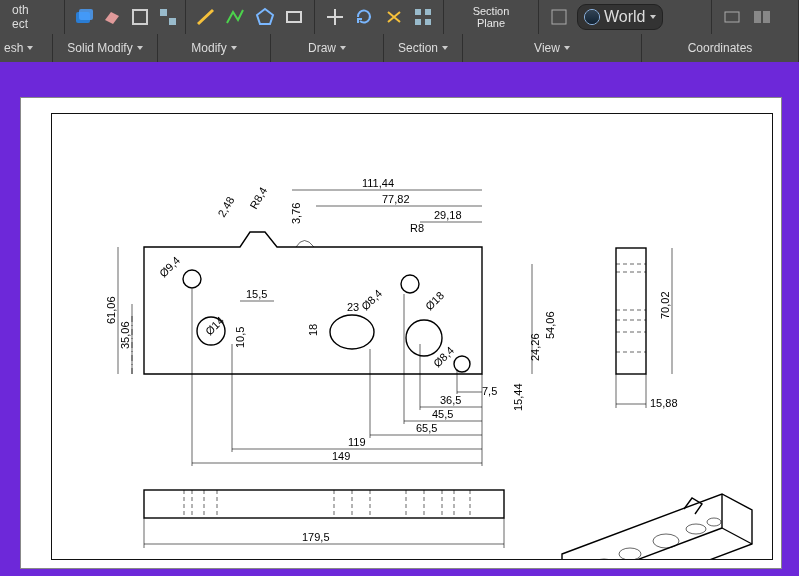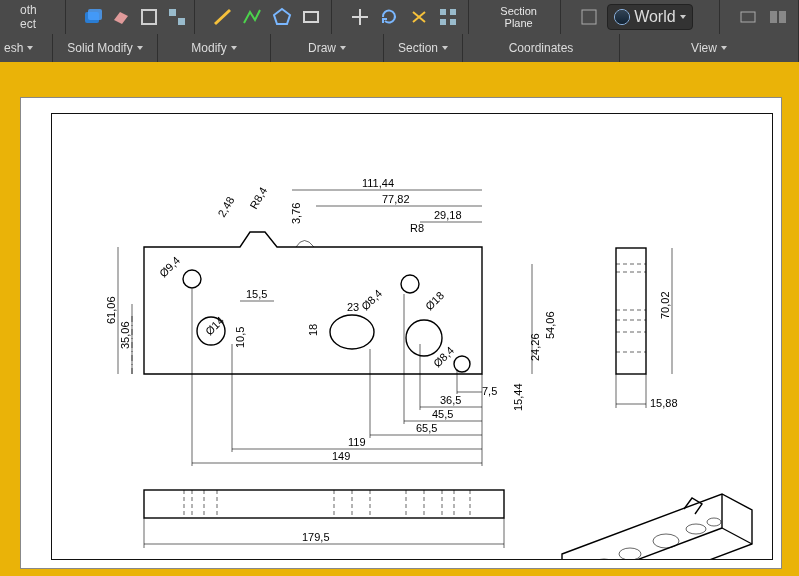--- a/index.html
+++ b/index.html
@@ -1,30 +1,30 @@
 <!DOCTYPE html>
 <html><head>
 <meta charset="utf-8">
 <style>
   html,body{margin:0;padding:0;width:799px;height:576px;overflow:hidden;font-family:"Segoe UI",Arial,sans-serif;background:#fff;}
   
   .ribbon{background:#4a4a4a;color:#e8e8e8;display:flex;flex-direction:column;height:62px;user-select:none;}
   .ribbon-top{display:flex;height:34px;align-items:center;}
-  .panel-top{display:flex;align-items:center;gap:6px;padding:0 8px;height:34px;border-right:1px solid #2f2f2f;margin-left:8px;}
+  .panel-top{display:flex;align-items:center;gap:6px;padding:0 8px;height:34px;border-right:1px solid #2f2f2f;}
   .icon-btn{width:24px;height:24px;display:flex;align-items:center;justify-content:center;cursor:pointer;}
   .icon-btn svg{display:block}
   .vlabel{font-size:12px;color:#ddd;padding:0 4px}
-  .coord-select{background:#333;border:1px solid #222;border-radius:4px;color:#ddd;display:flex;align-items:center;gap:4px;padding:2px 6px;height:20px;cursor:pointer;}
+  .coord-select{background:#333;border:1px solid #222;border-radius:9px;color:#ddd;display:flex;align-items:center;gap:4px;padding:2px 6px;height:20px;cursor:pointer;}
   .globe{width:14px;height:14px;border:1.5px solid #8fb8e8;border-radius:50%;position:relative}
   .globe:before{content:"";position:absolute;inset:0;border-radius:50%;background:linear-gradient(#345,#123)}
   .ribbon-bot{display:flex;height:28px;text-align:center;}
   .panel-bot{flex:0 0 auto;display:flex;align-items:center;justify-content:center;font-size:12px;color:#ddd;border-right:1px solid #2f2f2f;height:28px;cursor:pointer;gap:4px}
   .arrow-down{width:0;height:0;border-left:3px solid transparent;border-right:3px solid transparent;border-top:4px solid #ccc;display:inline-block}
   
-  .canvas{position:absolute;left:0;top:62px;width:799px;height:514px;background:#eab308;}
+  .canvas{position:absolute;left:0;top:62px;width:799px;height:514px;background:#6d28d9;}
   .paper{position:absolute;left:20px;top:35px;width:760px;height:470px;background:#fff;border:1px solid #888;}
   .frame{position:absolute;left:30px;top:15px;width:720px;height:445px;border:1px solid #111;}
   .svg-holder{position:absolute;inset:0}
   .dim{font-family:"Arial Narrow",Arial,sans-serif;font-size:11px;fill:#000}
   .dimv{font-family:"Arial Narrow",Arial,sans-serif;font-size:11px;fill:#000}
   .thin{stroke:#000;stroke-width:0.6;fill:none}
   .out{stroke:#000;stroke-width:1.4;fill:none}
 </style>
 </head>
 <body>
@@ -159,26 +159,26 @@
         <span class="arrow-down"></span>
       </div>
     <div class="panel-bot" style="width:112px">
         <span>Draw</span>
         <span class="arrow-down"></span>
       </div>
     <div class="panel-bot" style="width:78px">
         <span>Section</span>
         <span class="arrow-down"></span>
       </div>
+    <div class="panel-bot" style="flex:1">
+        <span>View</span>
+        <span class="arrow-down"></span>
+      </div>
     <div class="panel-bot" style="width:156px">
         <span>Coordinates</span>
-      </div>
-    <div class="panel-bot" style="flex:1">
-        <span>View</span>
-        <span class="arrow-down"></span>
       </div>
   </div>
 </div>
 
 <div class="canvas">
   <div class="paper">
     <div class="frame">
       <svg class="svg-holder" viewBox="0 0 720 445">
 
         <path class="out" d="M92 133

